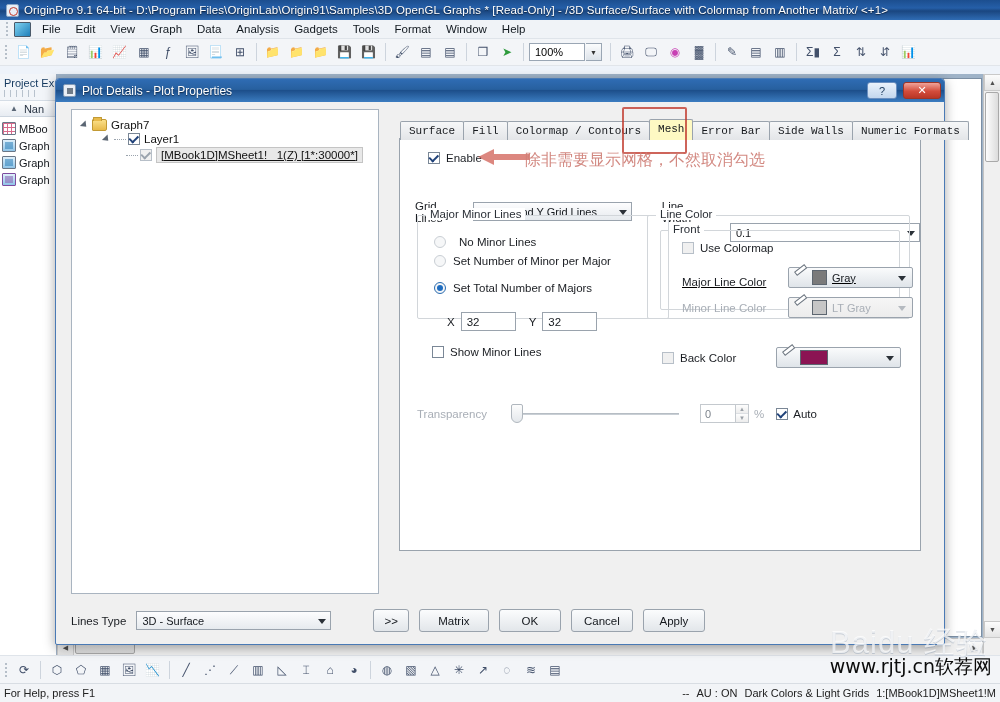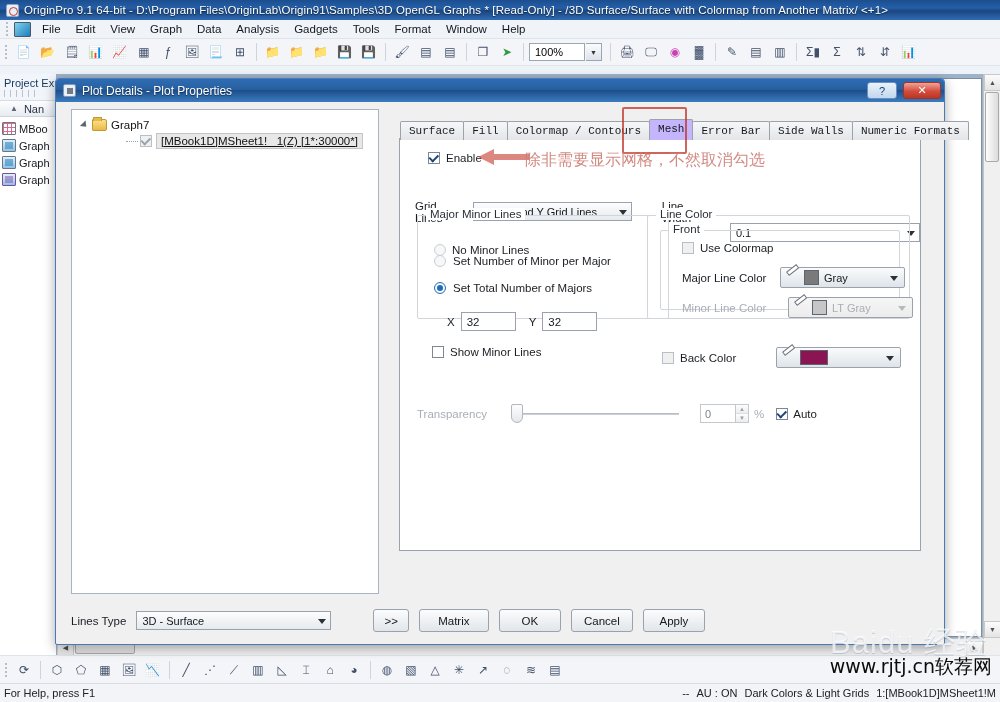--- a/index.html
+++ b/index.html
@@ -159,21 +159,21 @@
   .selnode{ background:#e8e8e8;border:1px solid #c4c4c4;padding:1px 4px;text-decoration:underline;}
 
   
   .tabs{ position:absolute;left:400px;top:119px; display:flex; align-items:flex-end; z-index:3;}
   .tab{
     font-family:"Liberation Mono", monospace; font-size:11px;
     padding:3px 8px 3px 8px; border:1px solid #9aa3ad; border-bottom:none;
     background:linear-gradient(#f6f7f8,#e3e5e8); color:#16191d; margin-right:-1px; border-radius:2px 2px 0 0;
     white-space:nowrap;
   }
-  .tab.active{ background:#c4b5fd; padding-bottom:5px; position:relative; z-index:4;font-family:Liberation Mono, monospace;}
+  .tab.active{ background:#fef9c3; padding-bottom:5px; position:relative; z-index:4;font-family:Liberation Mono, monospace;}
   .panel{
     position:absolute;left:399px;top:138px;width:522px;height:413px;background:#fff;
     border:1px solid #9aa3ad; z-index:2;
   }
 
   .lbl{ font-size:11.5px;color:#1a1d22; }
   .lbl.dim{ color:#a8aeb6; }
   .row{ display:flex;align-items:center; }
 
   .combo{
@@ -438,20 +438,26 @@
       <span class="winbtn">?</span>
       <span class="winbtn close">✕</span>
     </div>
 
     <div class="tree">
       <div class="tnode" style="padding-left:4px;">
         <span class="tri"></span>
         <span class="folder"></span>
         <span>Graph7</span>
       </div>
+      <div class="tnode" style="padding-left:26px;">
+        <span class="tri"></span>
+        <span class="dots"></span>
+        <span class="cbx checked"></span>
+        <span>Layer1</span>
+      </div>
       <div class="tnode" style="padding-left:48px;">
         <span class="dots"></span>
         <span class="cbx checked dim"></span>
         <span class="selnode">[MBook1D]MSheet1! _1(Z) [1*:30000*]</span>
       </div>
     </div>
 
     <div style="position:absolute;left:15px;bottom:12px;display:flex;align-items:center;gap:10px;">
       <span class="lbl">Lines Type</span>
       <span class="combo" style="width:195px;">
@@ -493,21 +499,21 @@
       <span class="lbl" style="margin-left:22px;">Line Width</span>
       <span class="combo plain" style="width:198px;margin-left:8px;margin-top:42px;">
         <span>0.1</span>
         <span class="arr"></span>
       </span>
     </div>
 
     <div class="group" style="left:17px;top:76px;width:252px;height:104px;">
       <span class="gtitle">Major Minor Lines</span>
 
-      <div class="row" style="position:absolute;left:16px;top:28px;gap:6px;">
+      <div class="row" style="position:absolute;left:16px;top:20px;gap:13px;">
         <span class="radio dim"></span>
         <span class="lbl">No Minor Lines</span>
       </div>
       <div class="row" style="position:absolute;left:16px;top:39px;gap:7px;">
         <span class="radio dim"></span>
         <span class="lbl">Set Number of Minor per Major</span>
       </div>
       <div class="row" style="position:absolute;left:16px;top:66px;gap:7px;">
         <span class="radio sel"></span>
         <span class="lbl">Set Total Number of Majors</span>
@@ -530,21 +536,21 @@
       <span class="gtitle">Line Color</span>
 
       <div class="group" style="left:12px;top:14px;width:240px;height:80px;">
         <span class="gtitle">Front</span>
 
         <div class="row" style="position:absolute;left:21px;top:11px;gap:6px;">
           <span class="cbx dim"></span>
           <span class="lbl">Use Colormap</span>
         </div>
 
-        <div class="row" style="position:absolute;left:21px;top:36px;align-items:center;">
+        <div class="row" style="position:absolute;left:21px;top:36px;gap:8px;align-items:flex-end;text-decoration:underline;">
           <span class="lbl" style="width:98px;">Major Line Color</span>
           <span class="colorbtn" style="width:125px;">
             <span class="pen"></span>
             <span class="swatch" id="sw-major" style="background: rgb(122, 122, 122);"></span>
             <span>Gray</span>
             <span class="arr"></span>
           </span>
         </div>
 
         <div class="row" style="position:absolute;left:21px;top:66px;gap:8px;align-items:center;">

